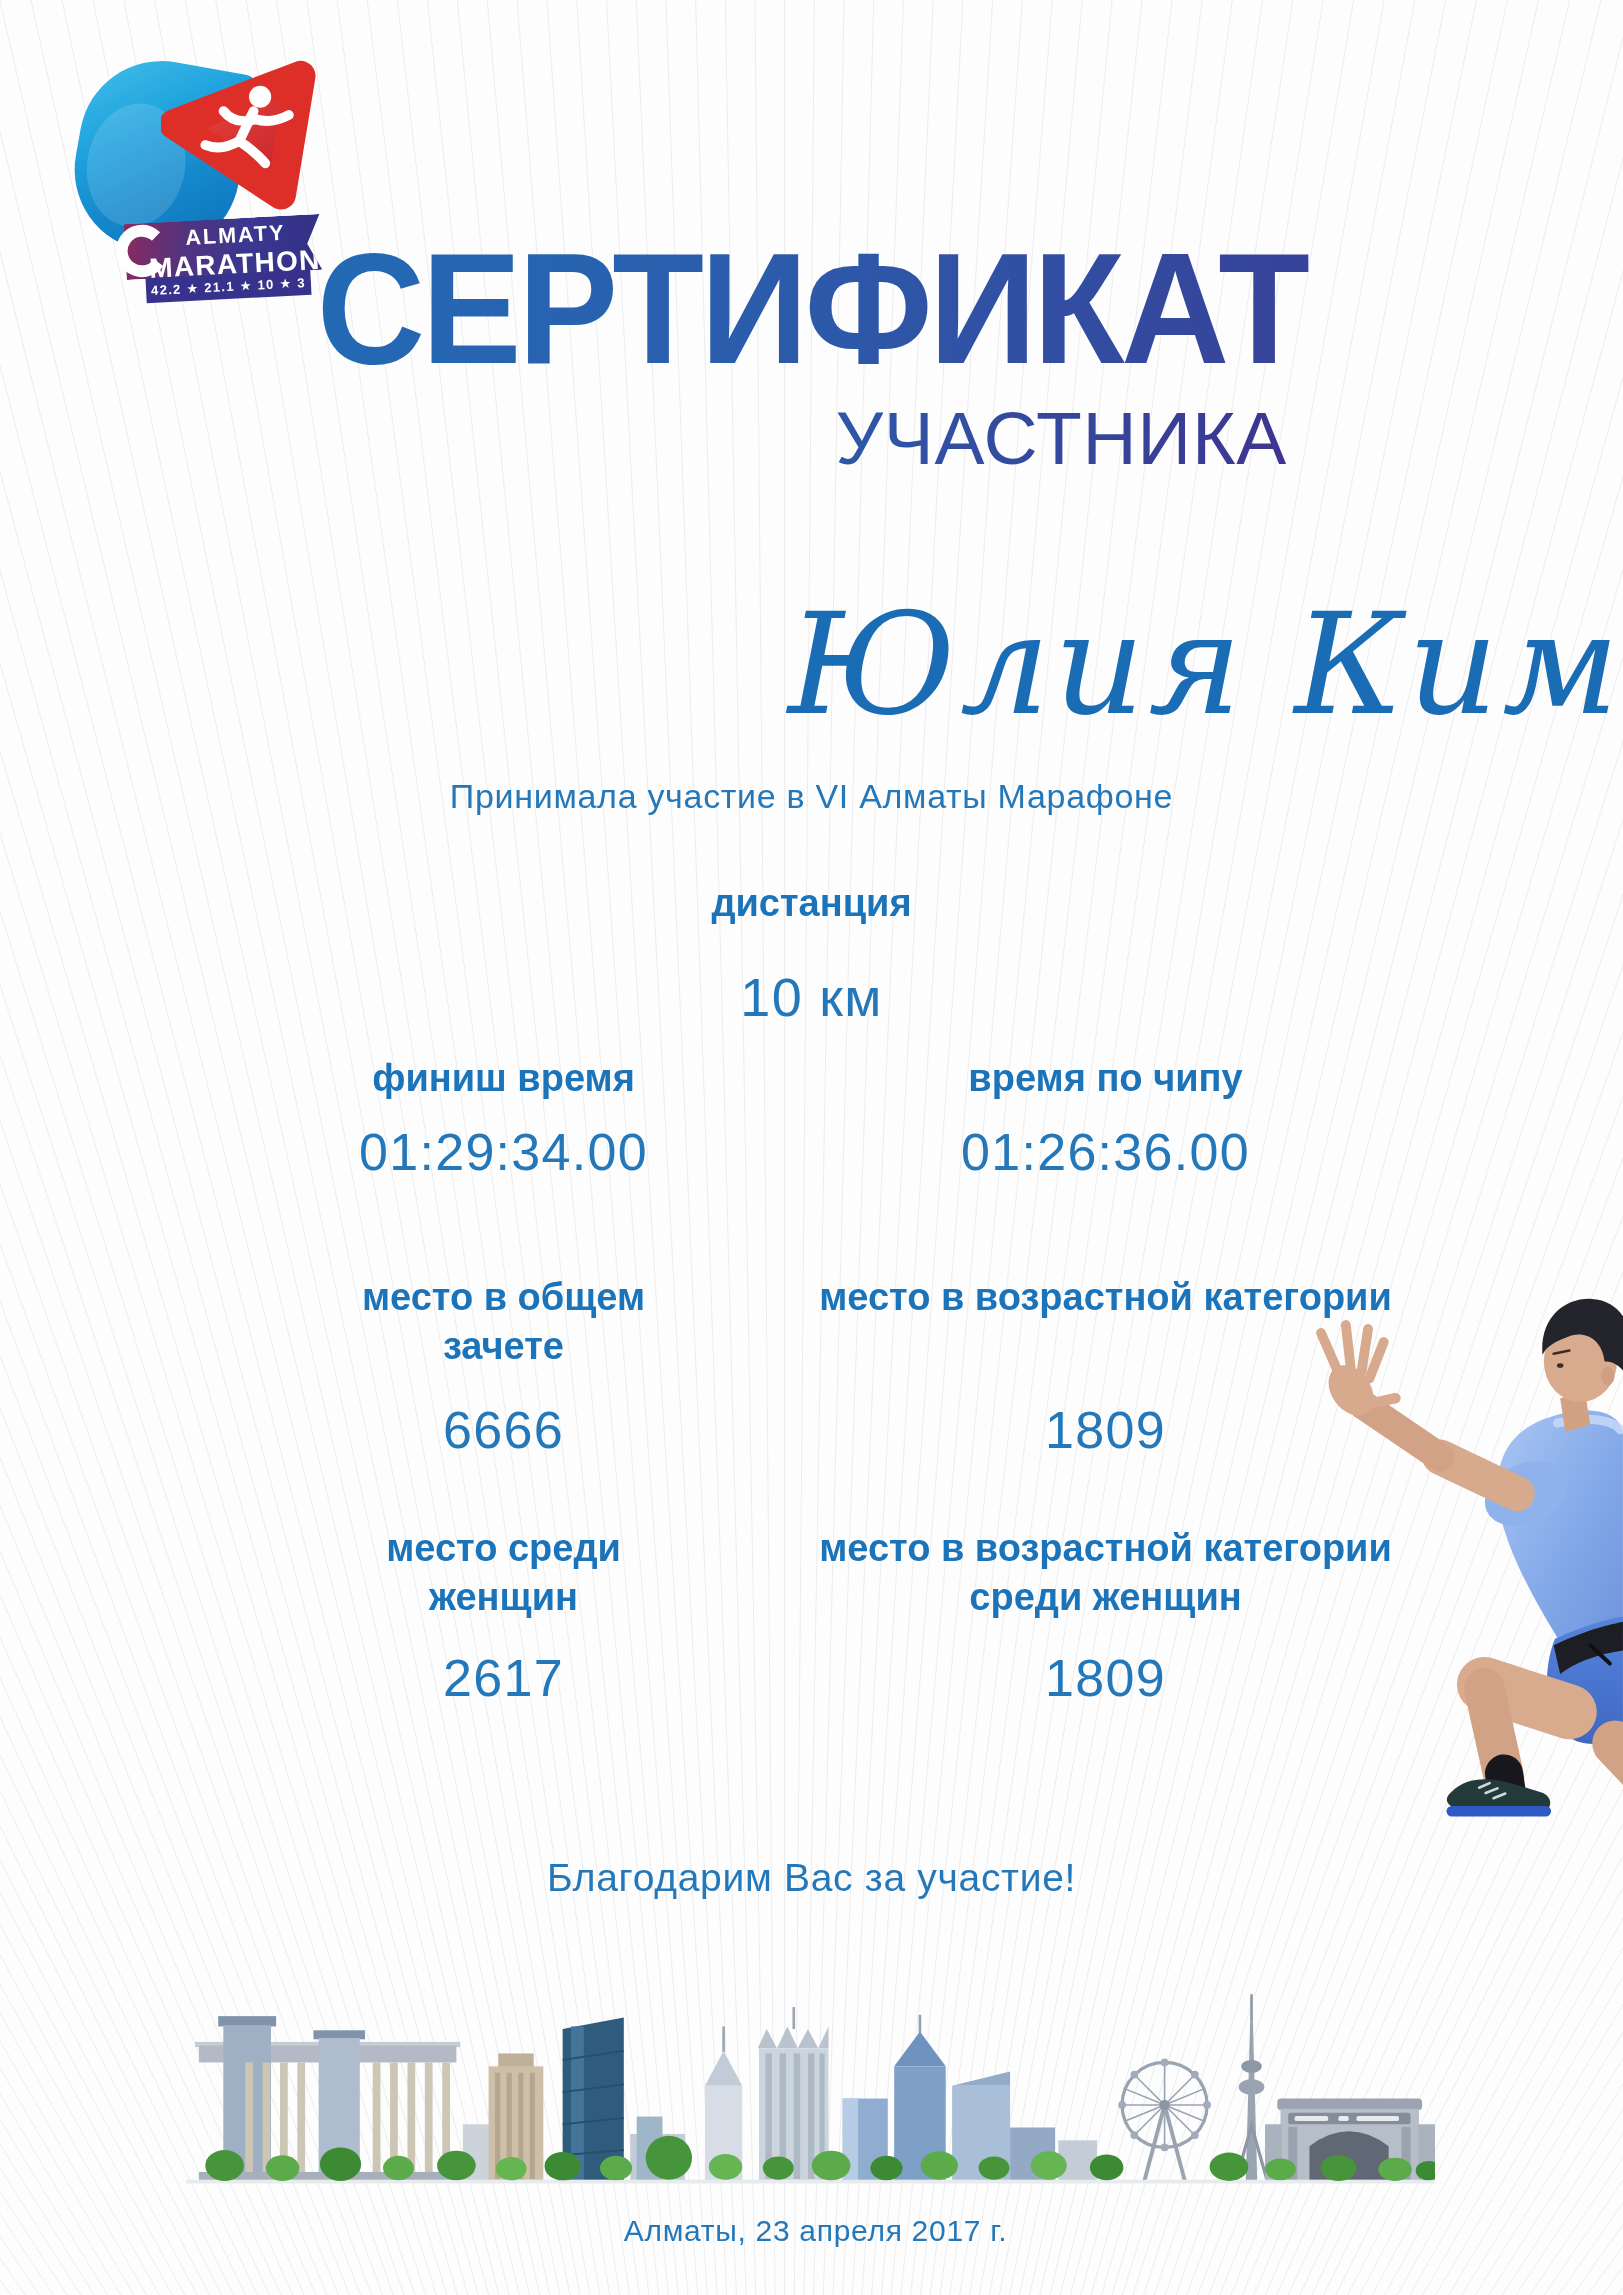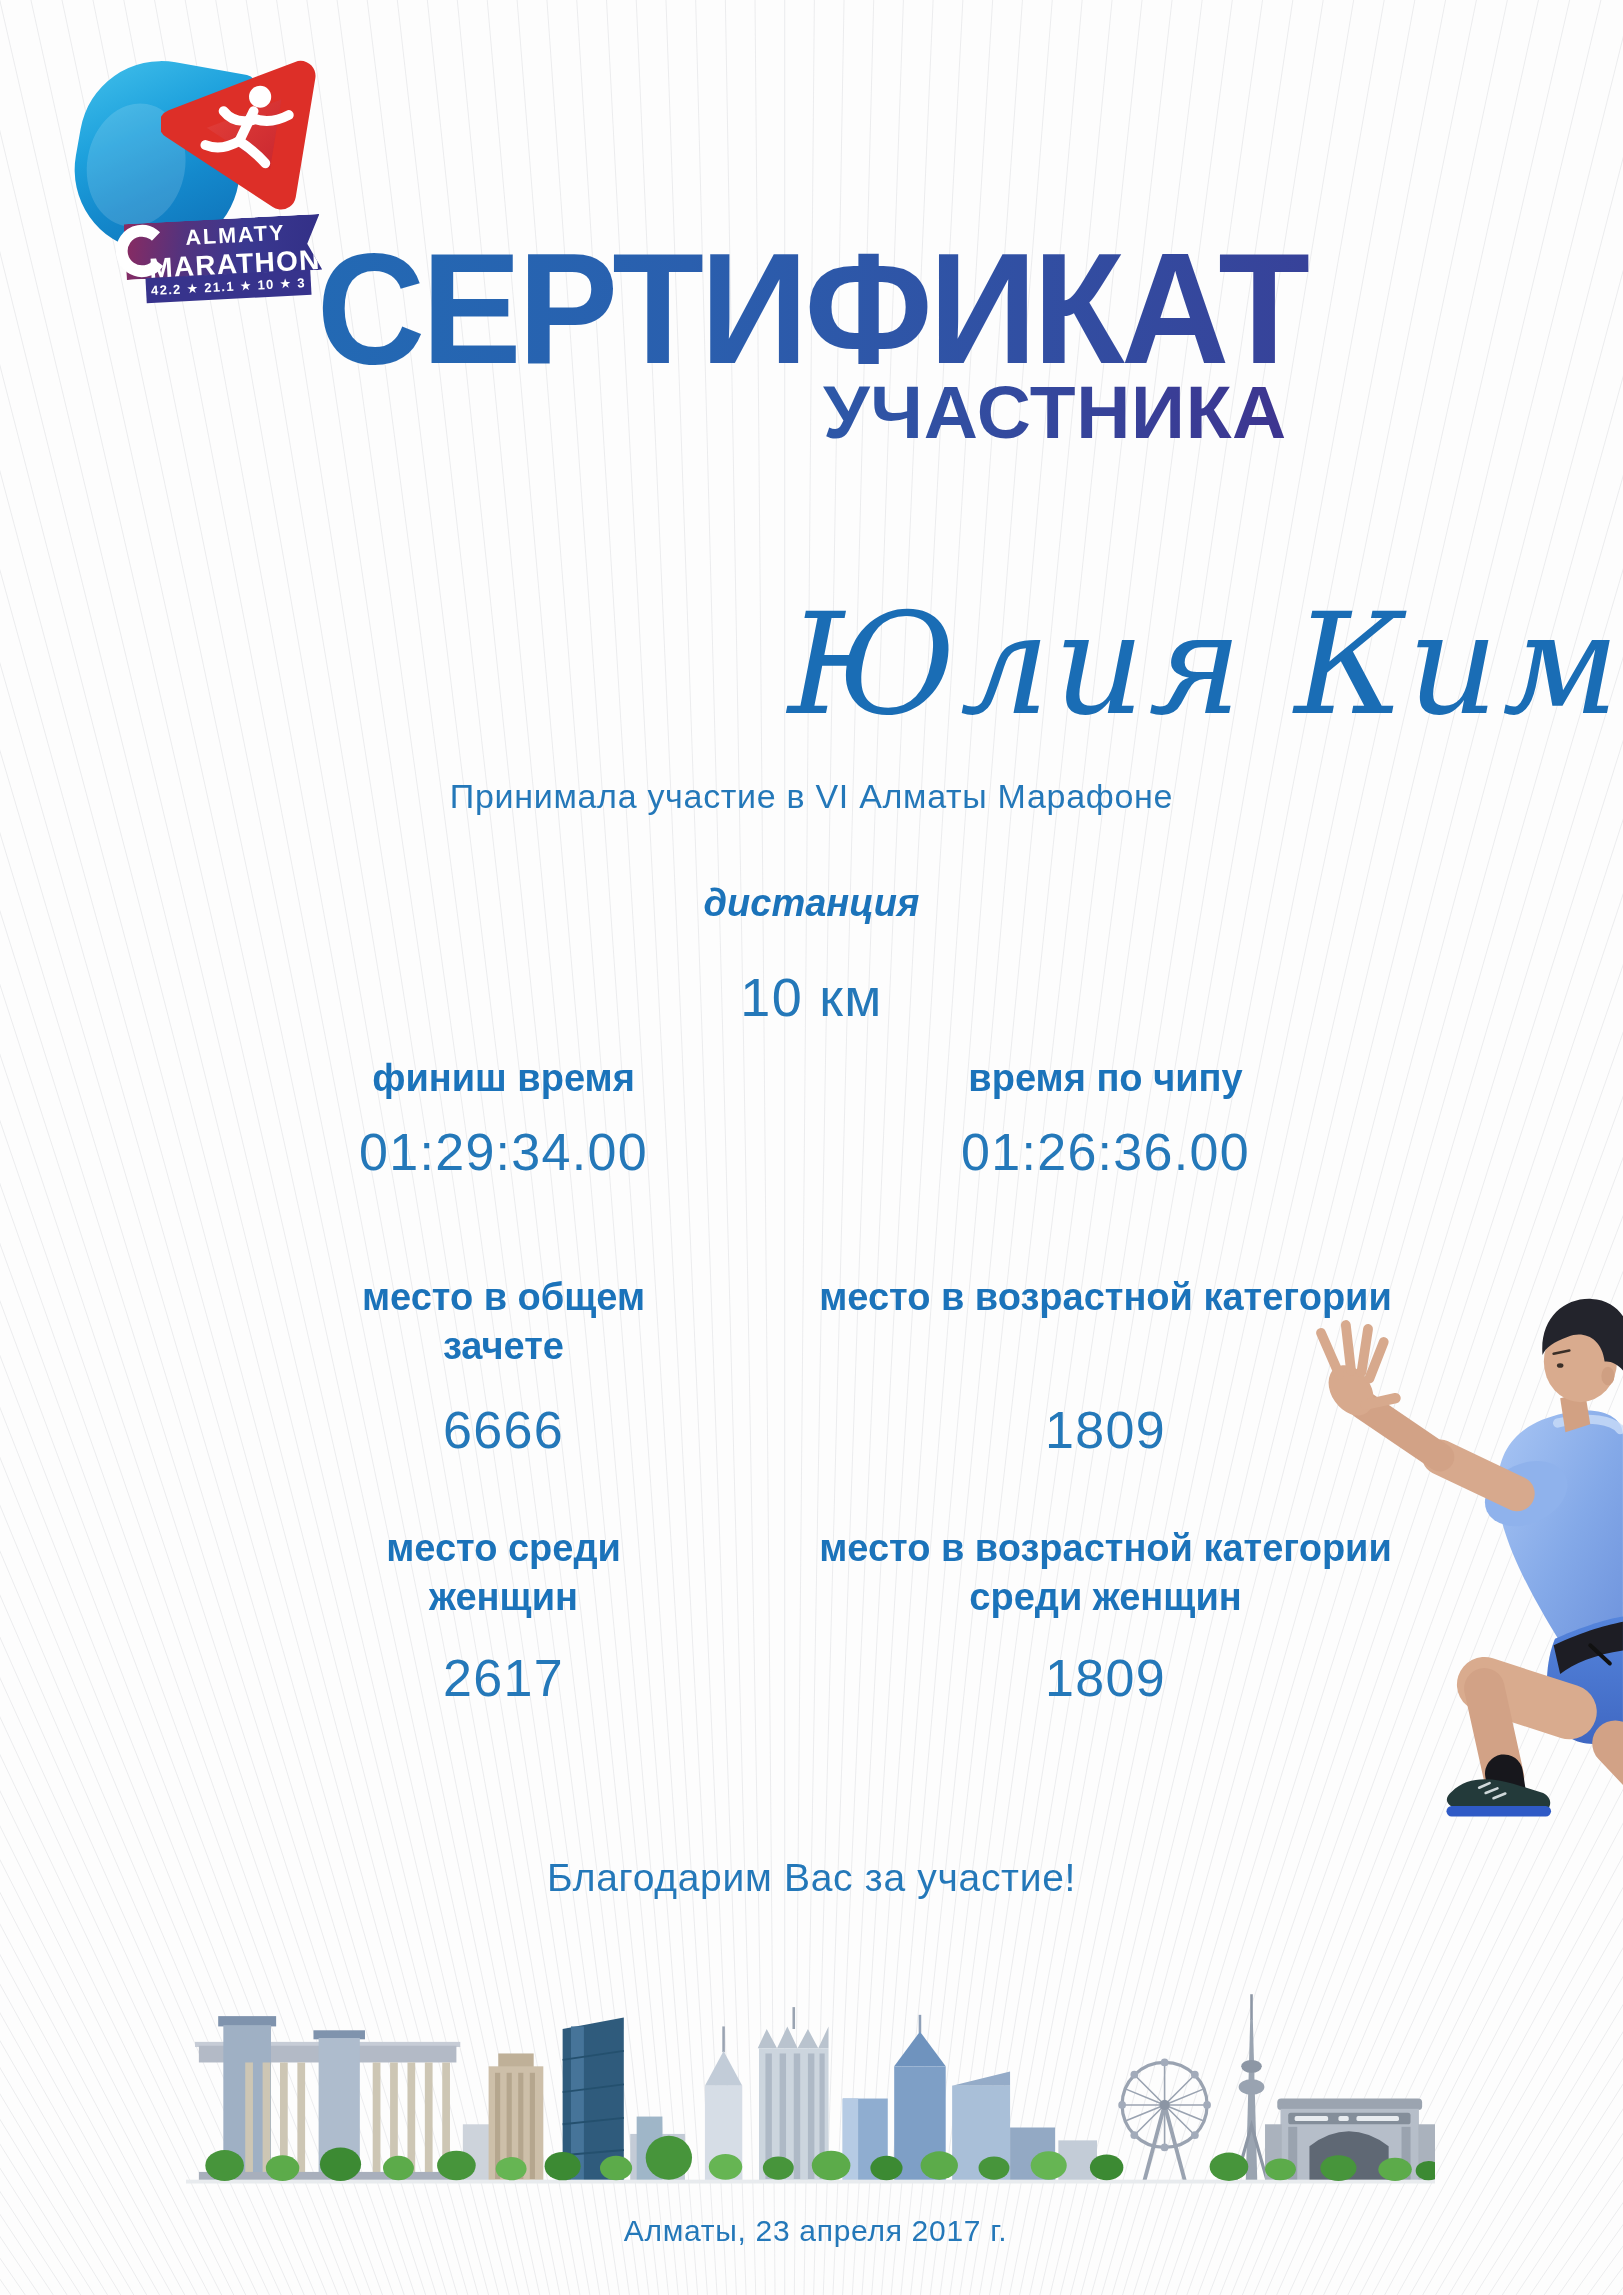--- a/index.html
+++ b/index.html
@@ -44,38 +44,38 @@
   
   .title{
     left:0;right:0;top:229px;text-align:center;
     font-size:158px;font-weight:700;letter-spacing:-3.9px;line-height:1;
     transform:scaleX(.95);
     background:linear-gradient(90deg,var(--title_gradient_start) 0%,var(--title_gradient_mid) 42%,var(--title_gradient_end) 100%);
     -webkit-background-clip:text;background-clip:text;color:transparent;
     white-space:nowrap;
   }
   .subtitle{
-    right:336px;top:375px;
-    font-size:75px;font-weight:700;letter-spacing:0.7px;line-height:1;
+    right:336px;top:401px;
+    font-size:75px;font-weight:400;letter-spacing:0.7px;line-height:1;
     background:linear-gradient(90deg,var(--subtitle_gradient_start) 0%,var(--subtitle_gradient_end) 100%);
     -webkit-background-clip:text;background-clip:text;color:transparent;
     white-space:nowrap;
   }
   .name{
     left:0;right:0;top:583px;text-align:right;
     font-family:"DejaVu Serif","Liberation Serif",serif;font-style:italic;
     font-size:141px;line-height:1.15;letter-spacing:3.9px;
     color:var(--name_blue);white-space:nowrap;
   }
   .participation{
     left:0;right:0;top:777px;text-align:center;
     font-size:34px;letter-spacing:0.7px;color:var(--value_blue);
   }
 
-  .dist-label{left:0;right:0;top:882px;text-align:center;font-size:38px;font-weight:700;color:var(--label_blue);font-style:italic;}
+  .dist-label{left:0;right:0;top:882px;text-align:center;font-size:38px;font-weight:700;color:var(--label_blue);}
   .dist-value{left:0;right:0;top:942px;text-align:center;font-size:54px;color:var(--value_blue);letter-spacing:1.3px;margin-top:24px;}
 
   
   .stat{position:absolute;text-align:center;z-index:3;}
   .stat .lbl{font-size:38px;font-weight:700;line-height:1.3;color:var(--label_blue);margin:0 auto;}
   .stat .val{font-size:52px;color:var(--value_blue);letter-spacing:1.3px;}
   .col1{left:209px;width:589px;}
   .col2{left:808px;width:595px;}
   .w-narrow{max-width:366px;} .w-wide{max-width:576px;}
   .r1l{top:1054px;} .r1v{top:1122px;}

